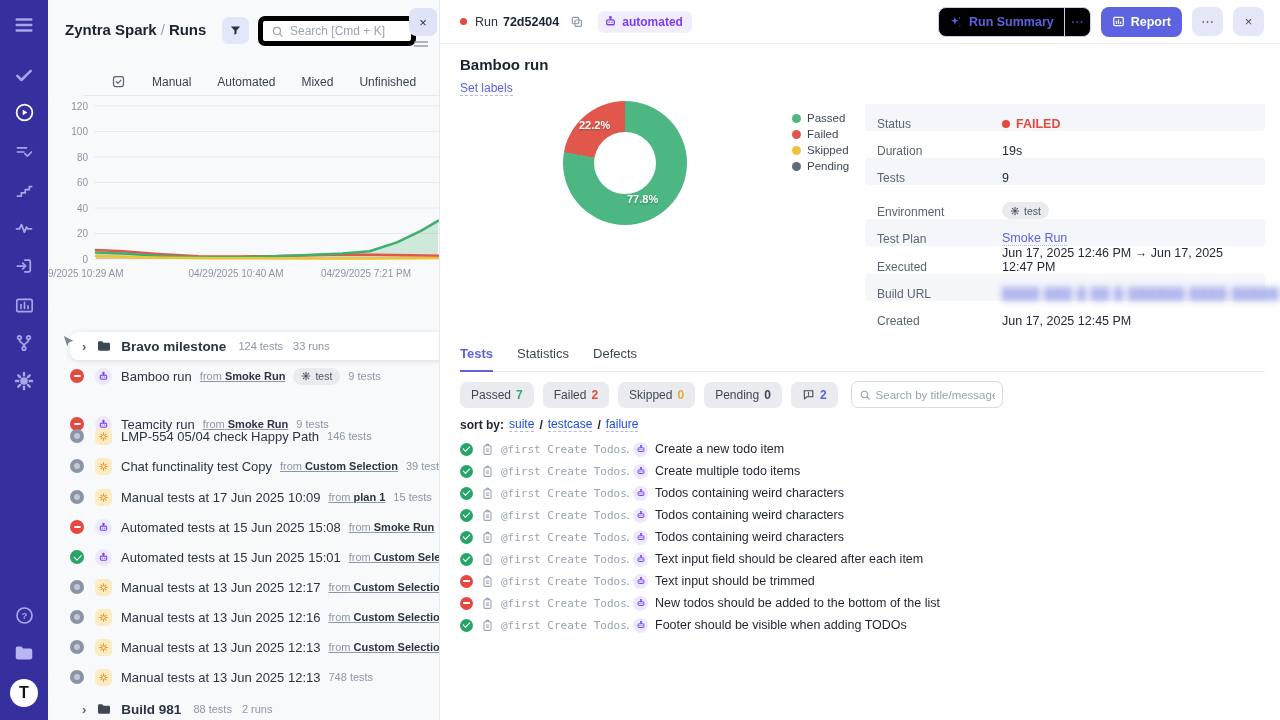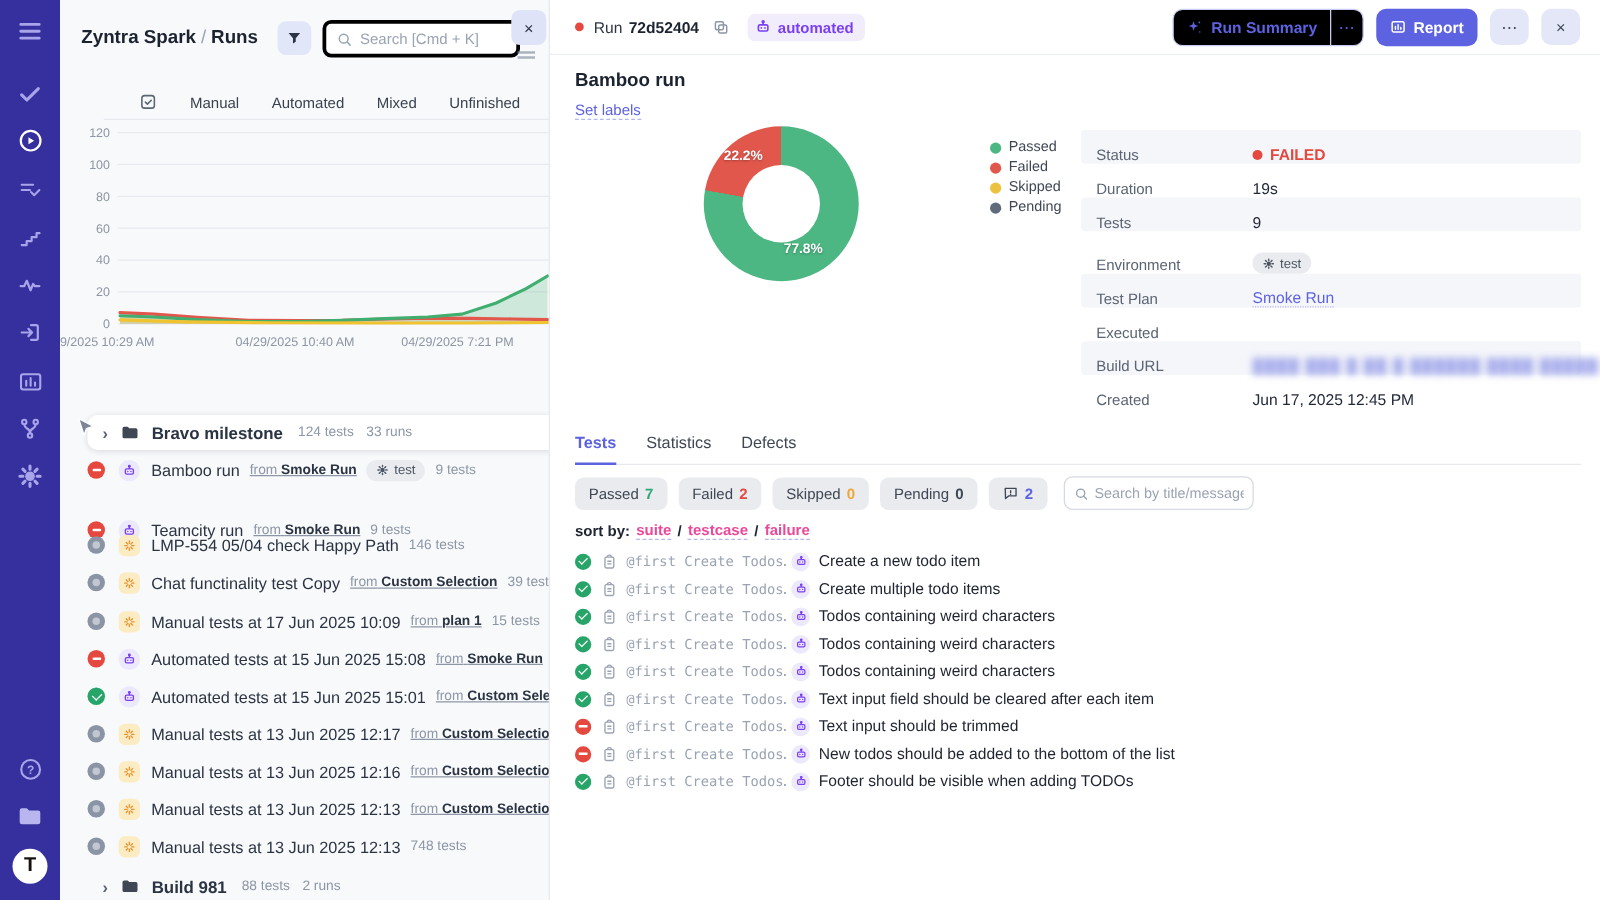--- a/index.html
+++ b/index.html
@@ -14,21 +14,21 @@
   .rail { position:relative; width:48px; height:720px; background:#36309e; flex:none; z-index:5; }
   .rail .ritem { position:absolute; left:0; width:48px; height:34px; display:flex; align-items:center; justify-content:center; color:#a9a5ea; cursor:pointer; }
   .rail .ritem.active { color:#ffffff; }
   .rail .logo-circle { width:28px; height:28px; background:#fff; border-radius:50%; display:flex; align-items:center; justify-content:center; color:#16120f; font-weight:800; font-size:16px; }
 
   
   .lpanel { position:relative; width:392px; height:720px; background:#f8f9fb; border-right:1px solid #e7e9ee; flex:none; overflow:hidden; }
   .lp-title { position:absolute; left:17px; top:21px; font-size:15px; font-weight:700; color:#1b2230; }
   .lp-title .sep { color:#9aa3b2; font-weight:400; padding:0 4px; }
   .filter-btn { position:absolute; left:174px; top:17px; width:27px; height:27px; background:#e2e6f9; border:none; border-radius:7px; display:flex; align-items:center; justify-content:center; cursor:pointer; color:#2b3442; }
-  .lp-search { position:absolute; left:210px; top:16px; width:158px; height:30px; background:#fff; border:3px solid #000000; border-radius:7px; display:flex; align-items:center; padding:0 8px; gap:6px; color:#9aa3b2; }
+  .lp-search { position:absolute; left:210px; top:16px; width:158px; height:30px; background:#fff; border:5px solid #000000; border-radius:7px; display:flex; align-items:center; padding:0 8px; gap:6px; color:#9aa3b2; }
   .lp-search input { border:none; outline:none; width:100%; font-size:12px; color:#2b3442; background:transparent; font-family:"Liberation Sans", sans-serif; }
   .lp-search input::placeholder { color:#9aa3b2; }
   .lp-close { position:absolute; left:361px; top:8px; width:28px; height:28px; background:#dfe3f8; border:none; border-radius:7px; font-size:13px; color:#2b3442; cursor:pointer; display:flex; align-items:center; justify-content:center; }
   .lp-partial { position:absolute; left:366px; top:41px; width:14px; height:6px; border-top:2px solid #8c96a6; border-bottom:2px solid #8c96a6; opacity:.7; }
 
   .lp-tabs { position:absolute; left:0; top:68px; width:392px; height:28px; display:flex; align-items:center; gap:26px; padding-left:28px; border-bottom:1px solid #e7e9ee;margin-left:35px; }
   .lp-tab { font-size:12px; color:#3a4250; cursor:pointer; white-space:nowrap; }
   .lp-tabs .selico { color:#5b6472; }
 
   .lp-chart { position:absolute; left:0; top:96px; width:392px; height:194px; }
@@ -103,21 +103,21 @@
   .chips { position:absolute; left:20px; top:381px; display:flex; gap:9px; align-items:center; }
   .chip { height:26px; background:#e9ebef; border:none; border-radius:7px; font-size:12px; color:#3f4754; display:flex; align-items:center; gap:5px; padding:0 11px; cursor:pointer; font-family:"Liberation Sans", sans-serif; }
   .chip b { font-weight:700; }
   .chip.cmt { color:#3f4754; }
   .chip.cmt b { color:#5c62e0; }
   .t-search { margin-left:4px; width:152px; height:27px; background:#fff; border:1px solid #d6dae2; border-radius:7px; display:flex; align-items:center; gap:5px; padding:0 7px; color:#9aa3b2; }
   .t-search input { border:none; outline:none; width:100%; font-size:11.5px; color:#2b3442; background:transparent; font-family:"Liberation Sans", sans-serif; }
   .t-search input::placeholder { color:#9aa3b2; }
 
   .sortbar { position:absolute; left:20px; top:417px; font-size:12px; color:#1f2430; font-weight:700; display:flex; gap:5px; align-items:center; }
-  .sortlink { color:#ec4899; font-weight:700; border-bottom:1px dashed #b4b8f0; cursor:pointer; }
+  .sortlink { color:#1d4ed8; font-weight:400; border-bottom:1px dashed #b4b8f0; cursor:pointer; }
 
   .tlist { position:absolute; left:20px; top:438px; }
   .trow { height:22px; display:flex; align-items:center; cursor:pointer; }
   .tst { width:13px; height:13px; border-radius:50%; flex:none; margin-right:8px; position:relative; }
   .tst.ok { background:#27a568; }
   .tst.ok::after { content:""; position:absolute; left:3px; top:3.5px; width:6px; height:3px; border-left:1.6px solid #fff; border-bottom:1.6px solid #fff; transform:rotate(-45deg); }
   .tst.bad { background:#e5483f; }
   .tst.bad::after { content:""; position:absolute; left:3px; top:5.5px; width:7px; height:2px; background:#fff; }
   .clip { color:#9aa3b2; margin-right:7px; }
   .tmono { font-family:"DejaVu Sans Mono", monospace; font-size:11px; color:#9aa3b2; width:128px; flex:none; overflow:hidden; white-space:nowrap; }
@@ -554,20 +554,21 @@
           </span>
         </div>
       <div class="drow alt">
           <span class="dlabel">Test Plan</span>
           <span class="dvalue">
             <span class="dlink">Smoke Run</span>
           </span>
         </div>
       <div class="drow">
           <span class="dlabel">Executed</span>
+          <span class="dvalue">Jun 17, 2025 12:46 PM → Jun 17, 2025 12:47 PM</span>
         </div>
       <div class="drow alt">
           <span class="dlabel">Build URL</span>
           <span class="dvalue">
             <span class="blurbar">████ ███ █ ██ █ ██████ ████ █████ █</span>
           </span>
         </div>
       <div class="drow">
           <span class="dlabel">Created</span>
           <span class="dvalue">Jun 17, 2025 12:45 PM</span>

